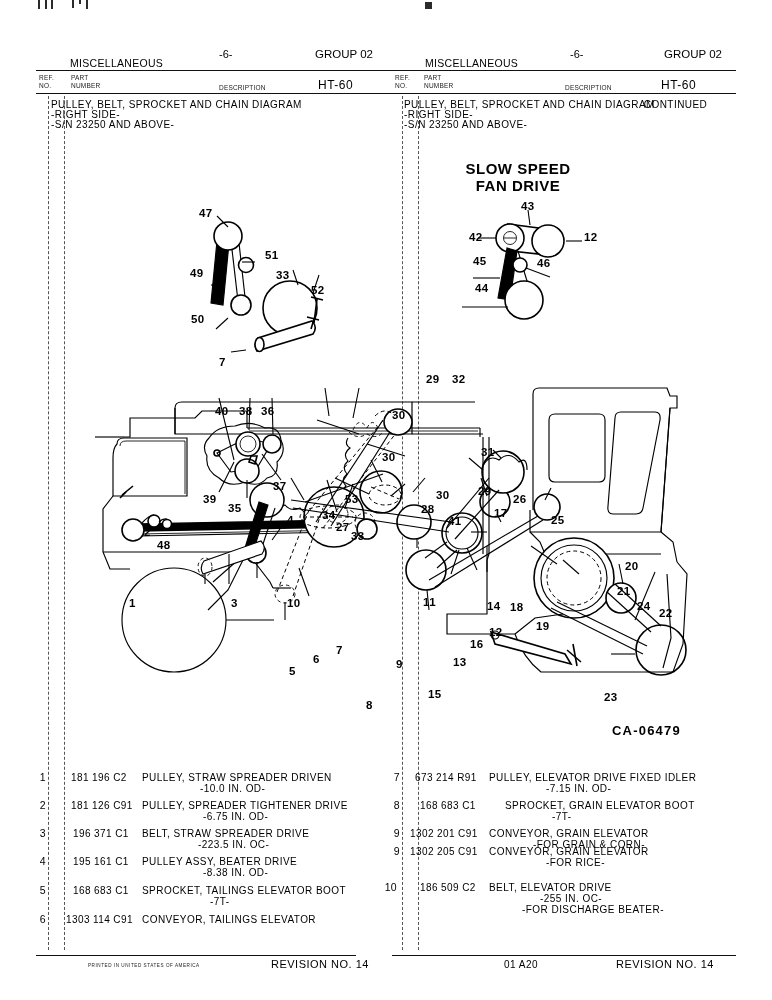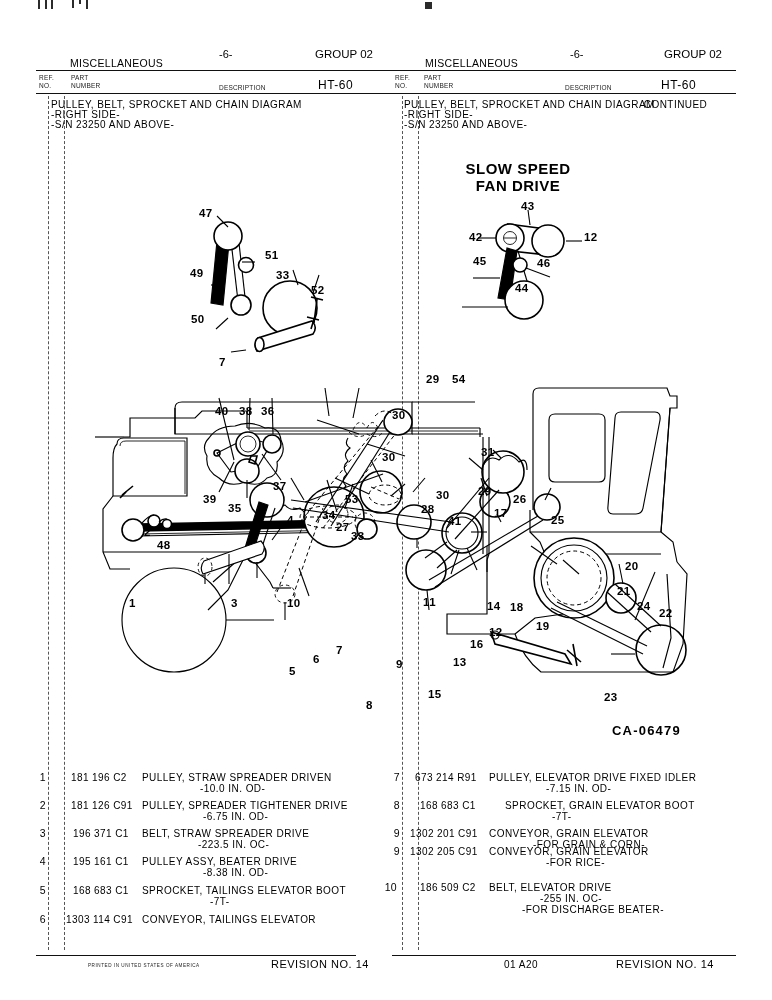--- a/index.html
+++ b/index.html
@@ -232,21 +232,21 @@
     <path class="leader" d="M96,26 L112,26"></path>
     <path class="leader" d="M3,63 L30,63"></path>
     <path class="leader" d="M56,53 L80,62"></path>
     <path class="leader" d="M-8,92 L38,92"></path>
   </svg>
   <div class="cnum" style="left:521px;top:201px;">43</div>
   <div class="cnum" style="left:469px;top:232px;">42</div>
   <div class="cnum" style="left:584px;top:232px;">12</div>
   <div class="cnum" style="left:473px;top:256px;text-align:right;">45</div>
   <div class="cnum" style="left:537px;top:258px;">46</div>
-  <div class="cnum" style="left:475px;top:283px;margin-left:40px;">44</div>
+  <div class="cnum" style="left:475px;top:283px;">44</div>
 
   <svg style="left:95px;top:382px;" width="600" height="340" viewBox="0 0 600 340">
 
     <path class="lnm" d="M80,26 Q80,20 87,20 L317,20 L317,52 L80,52 Z"></path>
     <path class="lnm" d="M80,52 L80,26"></path>
 
     <path class="lnm" d="M317,20 L380,20"></path>
     <path class="lnm" d="M317,52 L388,52"></path>
 
     <path class="lnm" d="M29,55 L35,55 L35,36 L100,36 L107,29 L152,29 L152,46"></path>
@@ -436,21 +436,21 @@
     <path class="leader" d="M524,182 L528,202"></path>
     <path class="leader" d="M560,190 L540,238"></path>
     <path class="leader" d="M516,272 L540,272"></path>
     <path class="leader" d="M230,6 L234,34"></path>
     <path class="leader" d="M264,6 L258,36"></path>
     <path class="leader" d="M222,38 L264,52"></path>
     <path class="leader" d="M310,74 L272,62"></path>
   </svg>
 
   <div class="cnum" style="left:426px;top:374px;">29</div>
-  <div class="cnum" style="left:452px;top:374px;">54</div>
+  <div class="cnum" style="left:452px;top:374px;">32</div>
   <div class="cnum" style="left:215px;top:406px;">40</div>
   <div class="cnum" style="left:239px;top:406px;">38</div>
   <div class="cnum" style="left:261px;top:406px;">36</div>
   <div class="cnum" style="left:392px;top:410px;">30</div>
   <div class="cnum" style="left:382px;top:452px;">30</div>
   <div class="cnum" style="left:481px;top:447px;">31</div>
   <div class="cnum" style="left:273px;top:481px;">37</div>
   <div class="cnum" style="left:203px;top:494px;">39</div>
   <div class="cnum" style="left:228px;top:503px;">35</div>
   <div class="cnum" style="left:345px;top:494px;">53</div>

